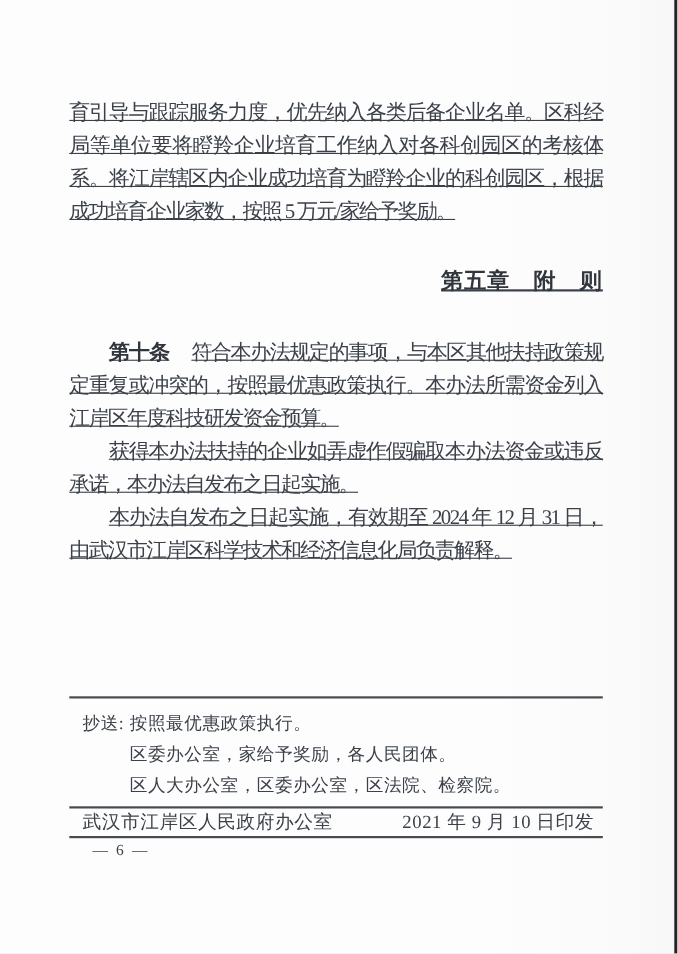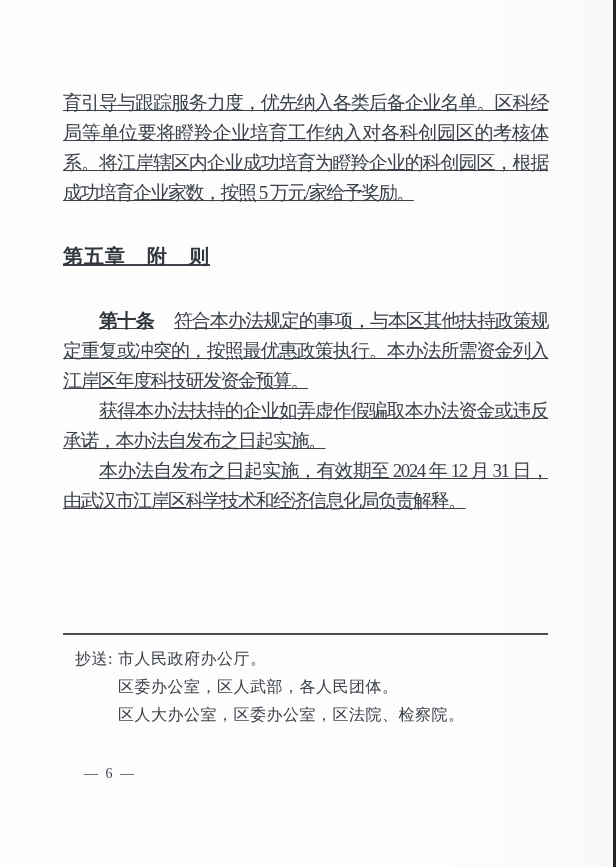--- a/index.html
+++ b/index.html
@@ -46,21 +46,21 @@
     font-weight: bold;
     color: #31353c;
     margin-right: 20px;
     letter-spacing: -1px;
   }
   .chapter-heading {
     margin: 32px 0 34px 0;
     font-size: 20px;
     font-weight: bold;
     letter-spacing: 1px;
-    text-align: left;
+    text-align: right;
     color: #31353c;
     line-height: 32px;
   }
   .cc-section {
     position: absolute;
     top: 633px;
     left: 63px;
     width: 485px;
     height: 101px;
     box-sizing: border-box;
@@ -117,24 +117,28 @@
 
     <p class="para indent">获得本办法扶持的企业如弄虚作假骗取本办法资金或违反承诺，本办法自发布之日起实施。</p>
 
     <p class="para indent">本办法自发布之日起实施，有效期至 2024 年 12 月 31 日，由武汉市江岸区科学技术和经济信息化局负责解释。</p>
 
   </div>
 
   <div class="cc-section">
     <div class="cc-grid">
       <span class="cc-label">抄送:</span>
-      <span class="cc-line">市人民政府办公厅。</span>
-      <span class="cc-line">区委办公室，区人武部，各人民团体。</span>
+      <span class="cc-line">按照最优惠政策执行。</span>
+      <span class="cc-line">区委办公室，家给予奖励，各人民团体。</span>
       <span class="cc-line">区人大办公室，区委办公室，区法院、检察院。</span>
     </div>
   </div>
 
+  <div class="colophon">
+    <span>武汉市江岸区人民政府办公室</span>
+    <span>2021 年 9 月 10 日印发</span>
+  </div>
 
   <div class="page-number">— 6 —</div>
 
   <div class="scan-edge"></div>
 
 </div>
 
 </body></html>

